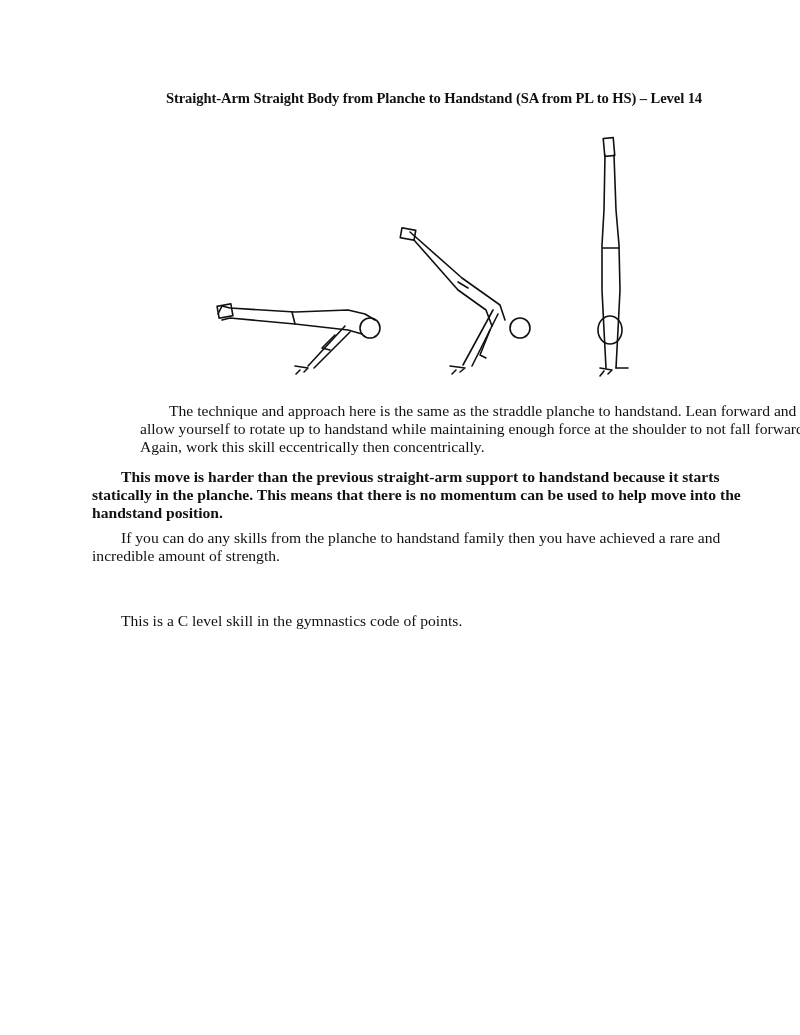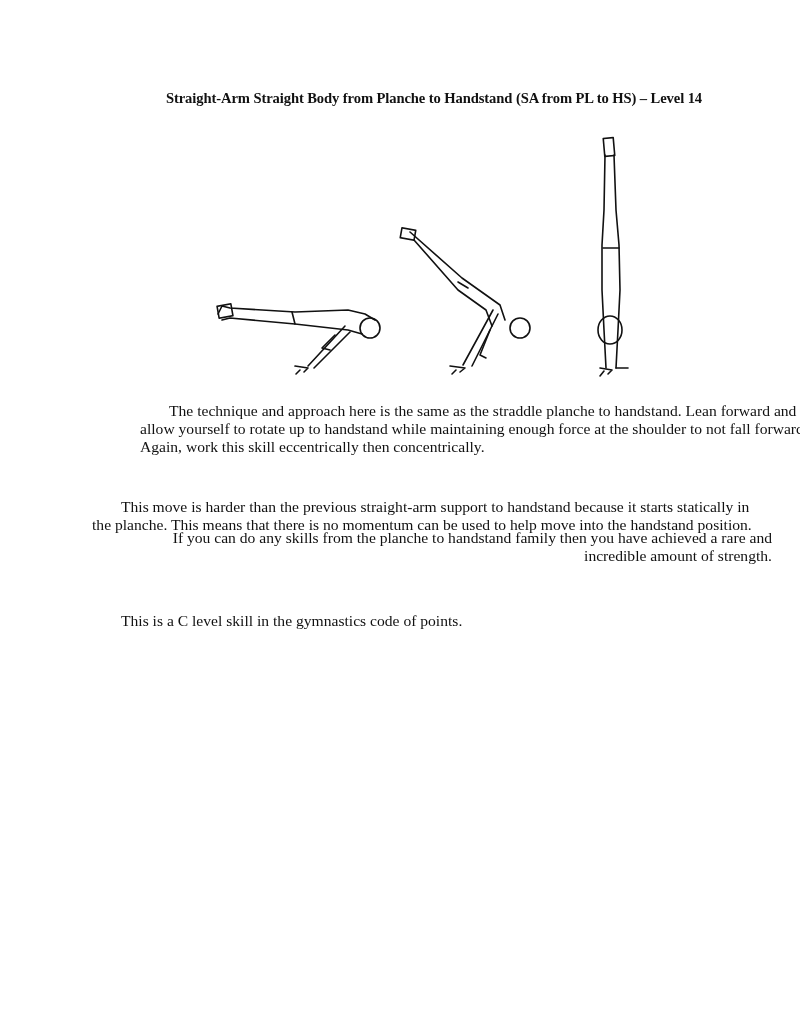--- a/index.html
+++ b/index.html
@@ -4,22 +4,22 @@
   <style>
     html, body { margin: 0; padding: 0; background: #ffffff; }
     body { width: 800px; height: 1035px; position: relative; overflow: hidden;
            font-family: "Liberation Serif", serif; color: #111; }
     .title { position: absolute; top: 90px; left: 0; width: 868px; text-align: center;
              font-weight: bold; font-size: 14.6px; letter-spacing: -0.1px; }
     .figure { position: absolute; left: 200px; top: 130px; width: 450px; height: 250px; }
     .para { position: absolute; left: 92px; width: 680px; font-size: 15.6px; line-height: 18px; }
     .para .indent { display: inline-block; width: 29px; }
     #p1 { top: 402px; margin-left: 48px; }
-    #p2 { top: 498px; }
-    #p3 { top: 529px; text-align: right; }
+    #p2 { top: 468px; font-weight: bold; }
+    #p3 { top: 529px; }
     #p4 { top: 612px; }
     svg path, svg line, svg ellipse, svg circle, svg rect { fill: none; stroke: #111; stroke-width: 1.6; stroke-linecap: round; stroke-linejoin: round; }
   </style>
 </head>
 <body>
 
 <div class="title">Straight-Arm Straight Body from Planche to Handstand (SA from PL to HS) – Level 14</div>
 
 <div class="figure">
   <svg width="450" height="250" viewBox="0 0 450 250">

